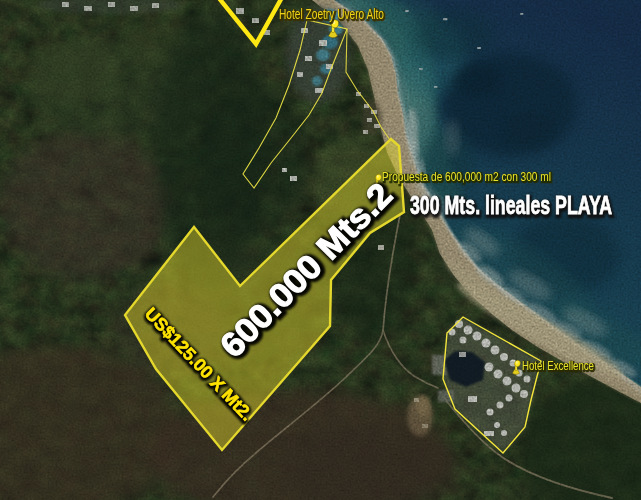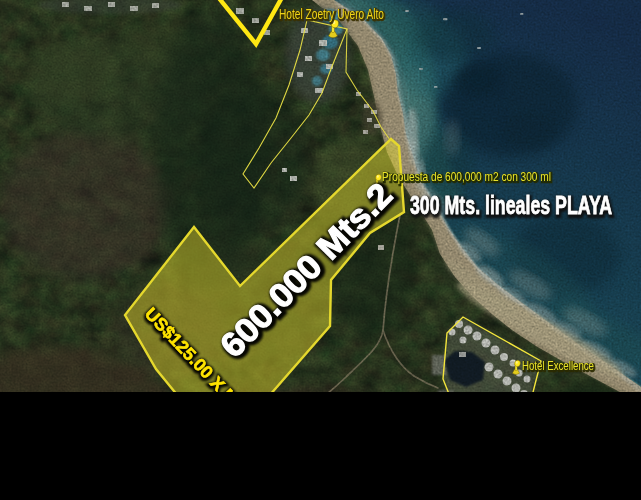--- a/index.html
+++ b/index.html
@@ -1,16 +1,16 @@
 <!DOCTYPE html>
 <html><head>
 <meta charset="utf-8">
 <style>
   html,body{margin:0;padding:0;background:#000;}
-  #stage{position:relative;width:641px;height:392px;overflow:hidden;font-family:"Liberation Sans",sans-serif;}
+  #stage{position:relative;width:641px;height:500px;overflow:hidden;font-family:"Liberation Sans",sans-serif;}
   svg{display:block;}
 </style>
 </head>
 <body>
 <div id="stage">
 <svg width="641" height="500" viewBox="0 0 641 500" xmlns="http://www.w3.org/2000/svg">
 <defs>
   <filter color-interpolation-filters="sRGB" id="landtex" x="-5%" y="-5%" width="110%" height="110%">
     <feTurbulence type="fractalNoise" baseFrequency="0.05 0.06" numOctaves="4" seed="7"></feTurbulence>
     <feColorMatrix type="matrix" values="0.22 0.12 0 0 0.035  0.17 0.24 0 0 0.055  0.10 0.10 0 0 0.05  0 0 0 0 1"></feColorMatrix>

